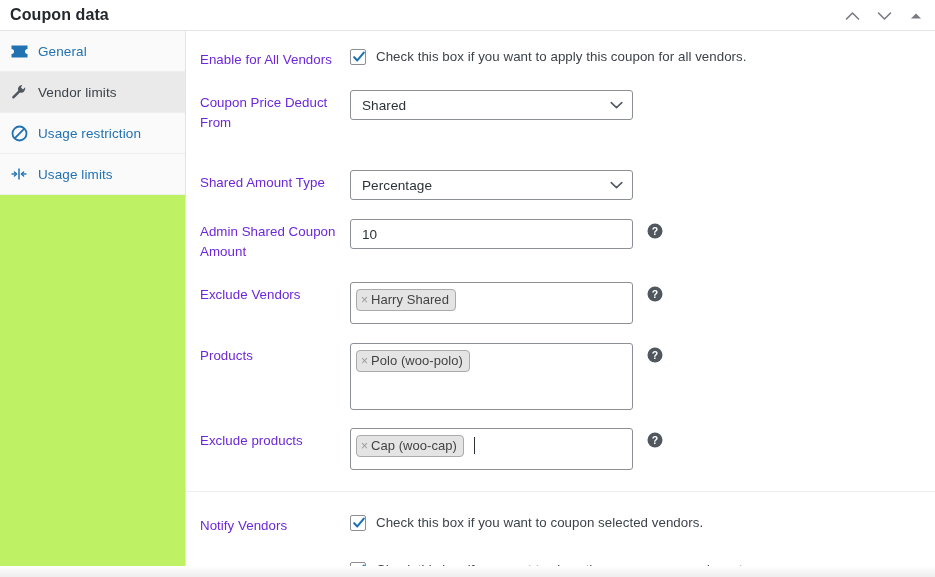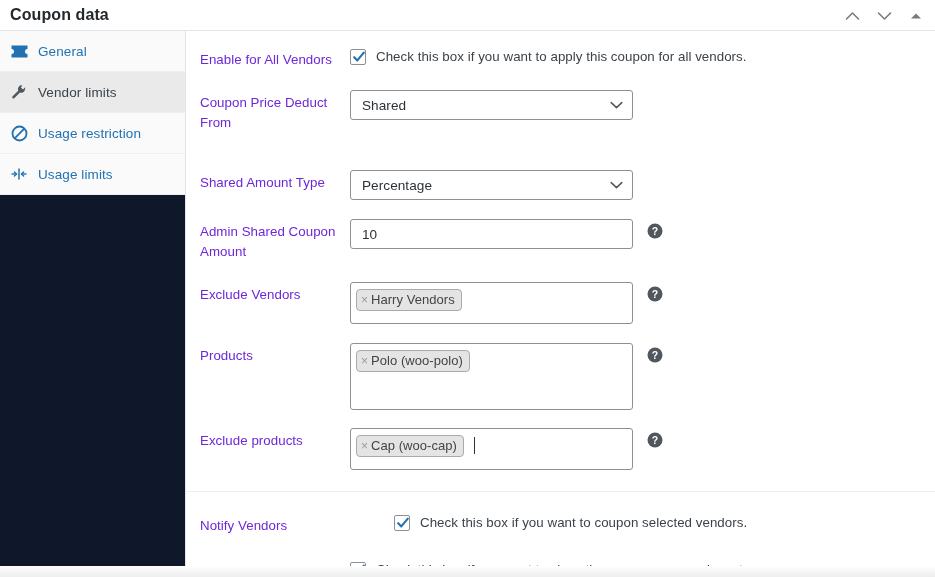--- a/index.html
+++ b/index.html
@@ -52,21 +52,21 @@
   .panel-body {
     display: flex;
     height: 546px;
     background: #ffffff;
   }
 
   
   .sidebar {
     width: 186px;
     flex: 0 0 186px;
-    background: #0f172a;
+    background: #bef264;
     border-right: 1px solid #e2e4e7;
   }
   .tab {
     position: relative;
     height: 41px;
     display: flex;
     align-items: center;
     padding-left: 9px;
     border-bottom: 1px solid #eeeeee;
     cursor: pointer;
@@ -379,21 +379,21 @@
           </span>
         </div>
       </div>
 
       <div class="field-row" style="padding-top:20px;">
         <div class="field-label">Exclude Vendors</div>
         <div class="field-control">
           <div class="token-field short">
             <span class="token">
               <span class="token-x">×</span>
-              <span class="token-label">Harry Vendors</span>
+              <span class="token-label">Harry Shared</span>
             </span>
           </div>
           <span class="help-icon">
             <svg width="16" height="16" viewBox="0 0 16 16">
               <circle cx="8" cy="8" r="7.5" fill="#50575e"></circle>
               <text x="8" y="11.6" text-anchor="middle" font-family="Liberation Sans, sans-serif" font-size="10.5" font-weight="bold" fill="#ffffff">?</text>
             </svg>
           </span>
         </div>
       </div>
@@ -430,21 +430,21 @@
             <svg width="16" height="16" viewBox="0 0 16 16">
               <circle cx="8" cy="8" r="7.5" fill="#50575e"></circle>
               <text x="8" y="11.6" text-anchor="middle" font-family="Liberation Sans, sans-serif" font-size="10.5" font-weight="bold" fill="#ffffff">?</text>
             </svg>
           </span>
         </div>
       </div>
 
       <div class="divider"></div>
 
-      <div class="field-row cb-row" style="padding-top:21px;gap:44px;">
+      <div class="field-row cb-row" style="padding-top:21px;">
         <div class="field-label">Notify Vendors</div>
         <div class="field-control">
           <div class="cb-wrap">
             <span class="cbox">
               <svg width="16" height="16" viewBox="0 0 16 16">
                 <path d="M3.2 8.2 L6.3 11.4 L12.8 3.6" fill="none" stroke="#2271b1" stroke-width="2.1" stroke-linecap="round" stroke-linejoin="round"></path>
               </svg>
             </span>
             <span class="cb-text">Check this box if you want to coupon selected vendors.</span>
           </div>

